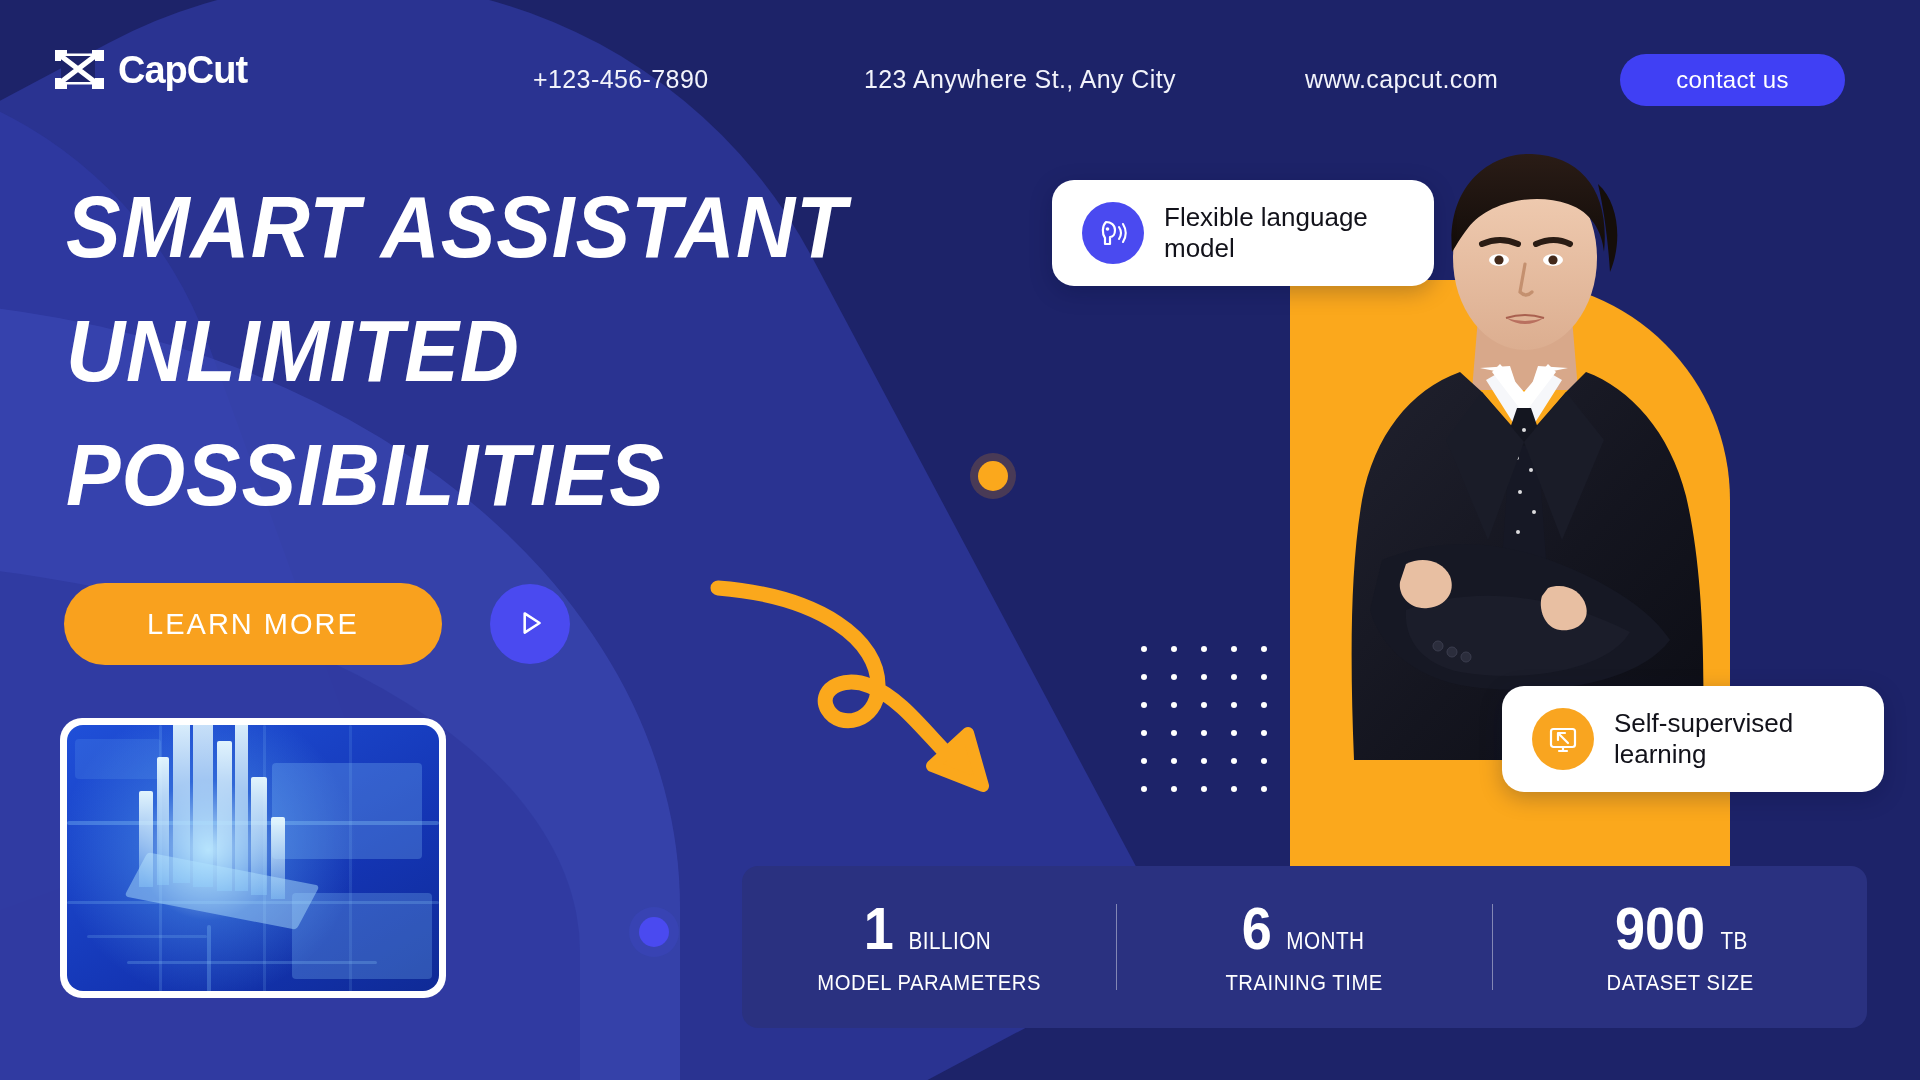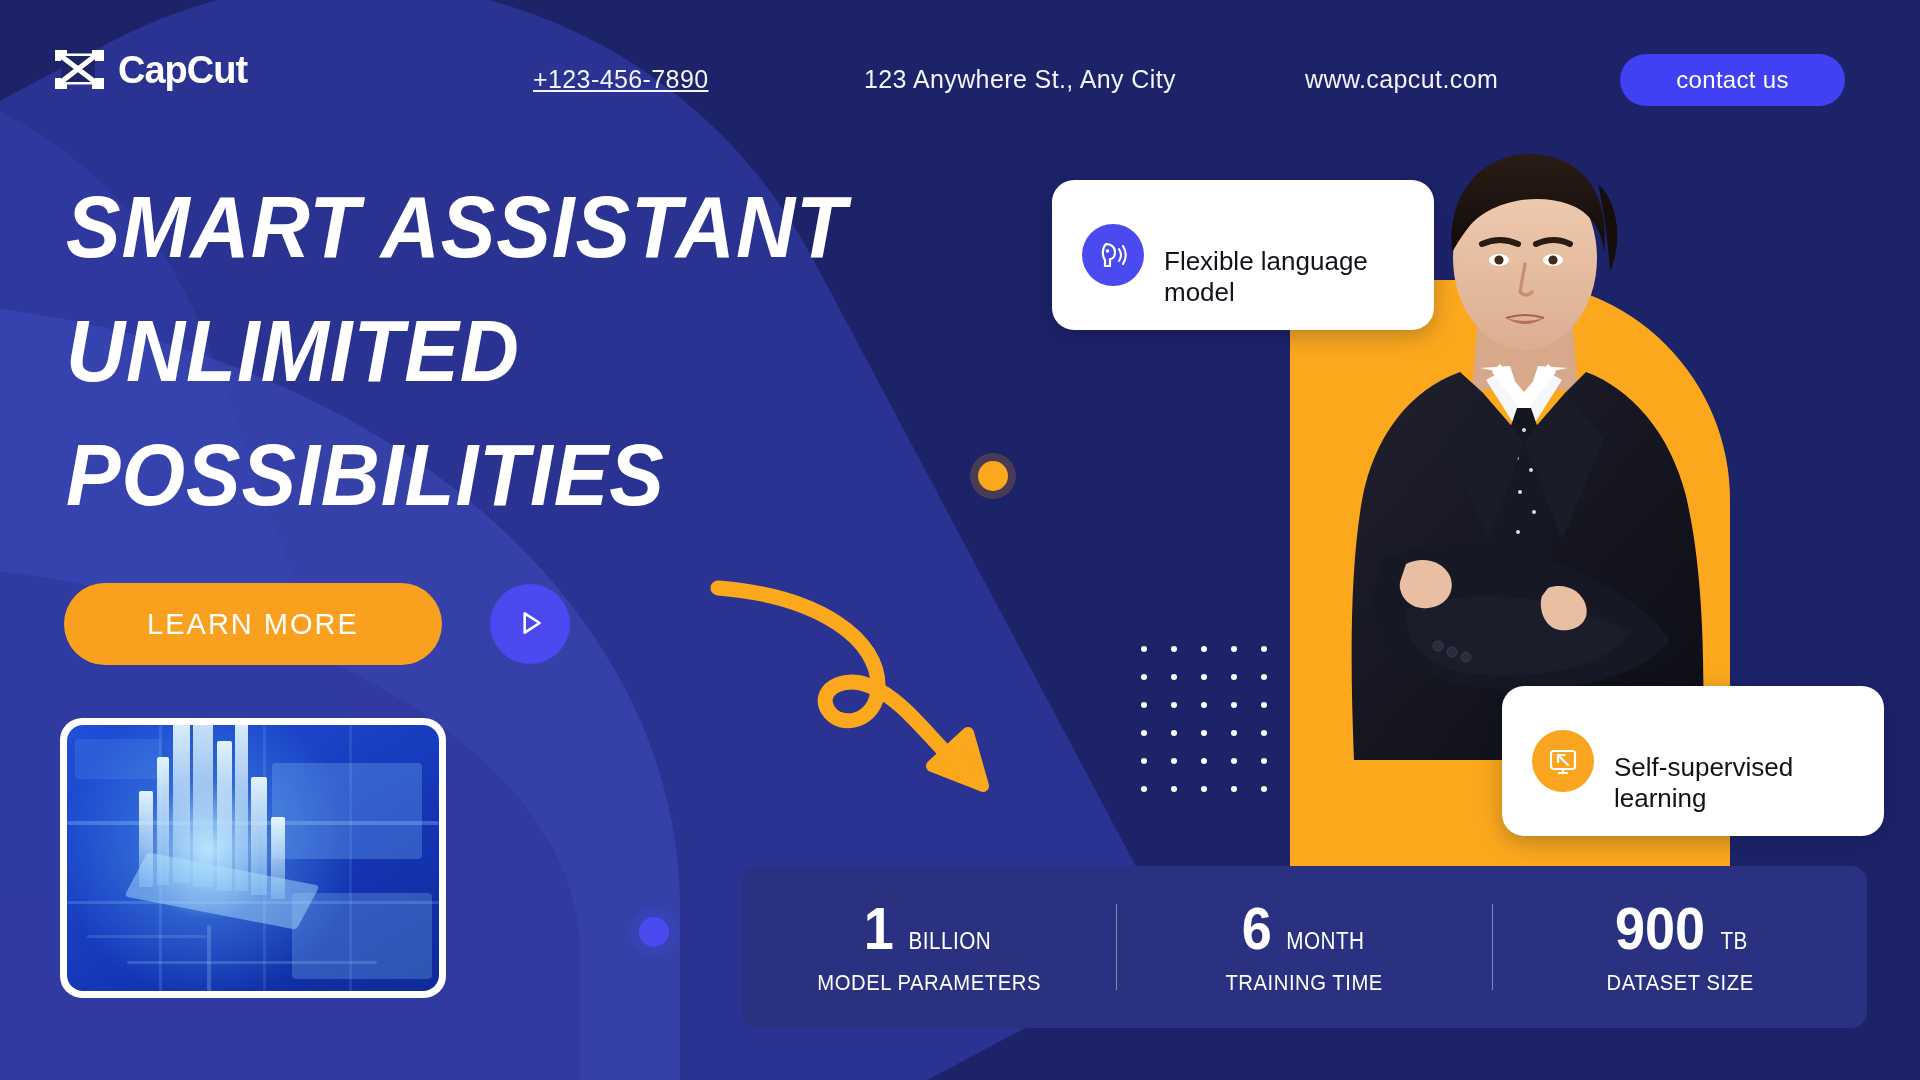--- a/index.html
+++ b/index.html
@@ -55,21 +55,21 @@
   .logo-mark { width:50px; height:44px; }
   .logo-text {
     color:#ffffff; font-size:38px; font-weight:bold;
     letter-spacing:-1px;
   }
   .nav-item {
     position:absolute; top:65px;
     color:#f2f3fb; font-size:25px; letter-spacing:.4px;
     white-space:nowrap;
   }
-  #nav-phone   { left:533px;text-decoration:underline; }
+  #nav-phone   { left:533px; }
   #nav-address { left:864px;text-align:right; }
   #nav-website { left:1305px; }
   #contact-btn {
     position:absolute; left:1620px; top:54px;
     width:225px; height:52px; border-radius:26px;
     background:#4040f4; color:#ffffff;
     font-size:24px; display:flex; align-items:center; justify-content:center;
     border:none; cursor:pointer; font-family:inherit;
     letter-spacing:.3px;
   }
@@ -160,21 +160,21 @@
     position:absolute; z-index:30;
     background:#ffffff; border-radius:22px;
     display:flex; align-items:center; gap:20px;
     padding:22px 30px;
     box-shadow:0 6px 22px rgba(5,10,50,.25);
   }
   .badge-icon { width:62px; height:62px; border-radius:50%; flex:0 0 auto;
     display:flex; align-items:center; justify-content:center; }
   .badge-icon.indigo { background:#4a4af0; }
   .badge-icon.orange { background:#f9a520; }
-  .badge-text { color:#12121a; font-size:26px; line-height:31px; max-width:240px;margin-top:44px; }
+  .badge-text { color:#12121a; font-size:26px; line-height:31px; max-width:240px; }
   #badge-language { left:1052px; top:180px; }
   #badge-learning { left:1502px; top:686px; }
 
   
   #stats-bar {
     position:absolute; left:742px; top:866px;
     width:1125px; height:162px;
     background:#2a3180; border-radius:16px; z-index:20;
     display:flex; align-items:center;
   }

